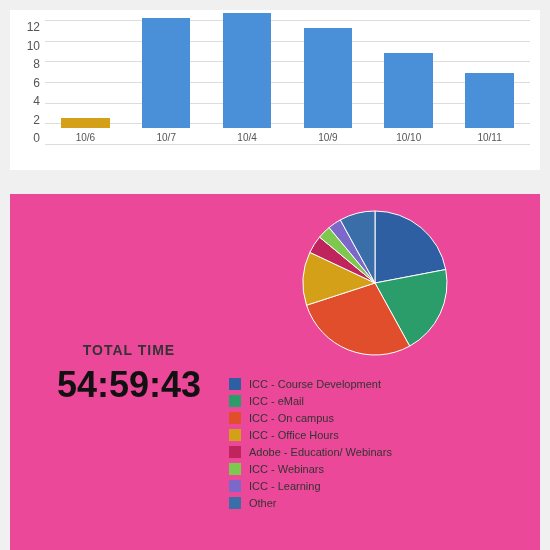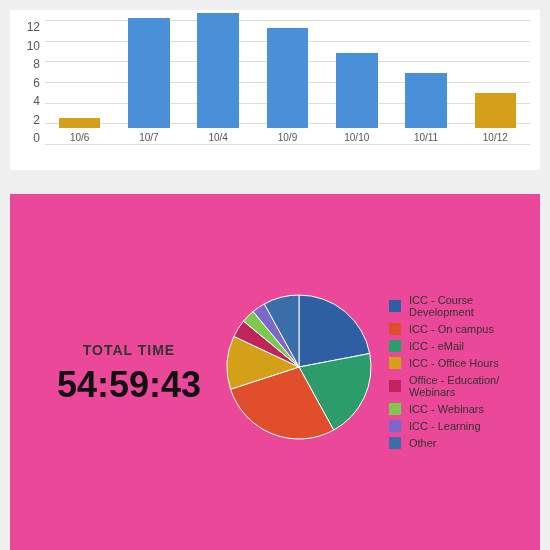--- a/index.html
+++ b/index.html
@@ -116,20 +116,21 @@
     }
     .total-time-value {
       font-size: 36px;
       font-weight: bold;
       color: #111;
     }
 
     .right-panel {
       flex: 1;
       display: flex;
+      flex-direction: column;
       align-items: center;
     }
 
     
     .pie-container {
       width: 160px;
       height: 160px;
       margin-bottom: 15px;
       position: relative;
     }
@@ -213,26 +214,20 @@
             <div class="bar-wrapper">
               <div class="bar" style="height: 75px;"></div>
             </div>
             <div class="x-label">10/10</div>
           </div>
           <div class="bar-group">
             <div class="bar-wrapper">
               <div class="bar" style="height: 55px;"></div>
             </div>
             <div class="x-label">10/11</div>
-          </div>
-          <div class="bar-group">
-            <div class="bar-wrapper">
-              <div class="bar yellow" style="height: 35px;"></div>
-            </div>
-            <div class="x-label">10/12</div>
           </div>
         </div>
     </div>
   </div>
 
   <div class="lower-section">
 
     <div class="left-panel">
       <div class="total-time-label">TOTAL TIME</div>
       <div class="total-time-value">54:59:43</div>
@@ -250,34 +245,34 @@
             <path d="M 80 80 L 34.105472738094306 24.523046520143204 A 72 72 0 0 1 45.31373546467645 16.90591903684185 Z" fill="#7b68c8" stroke="white" stroke-width="1"></path>
             <path d="M 80 80 L 45.31373546467645 16.90591903684185 A 72 72 0 0 1 79.99999999999999 8 Z" fill="#3a6ea8" stroke="white" stroke-width="1"></path>
           </svg>
       </div>
       <div class="legend" id="legend">
           <div class="legend-item">
             <div class="legend-color" style="background: rgb(46, 95, 163);"></div>
             <span class="legend-label">ICC - Course Development</span>
           </div>
           <div class="legend-item">
+            <div class="legend-color" style="background: rgb(42, 157, 106);"></div>
+            <span class="legend-label">ICC - eMail</span>
+          </div>
+          <div class="legend-item">
             <div class="legend-color" style="background: rgb(224, 78, 44);"></div>
             <span class="legend-label">ICC - On campus</span>
           </div>
           <div class="legend-item">
-            <div class="legend-color" style="background: rgb(42, 157, 106);"></div>
-            <span class="legend-label">ICC - eMail</span>
-          </div>
-          <div class="legend-item">
             <div class="legend-color" style="background: rgb(212, 160, 23);"></div>
             <span class="legend-label">ICC - Office Hours</span>
           </div>
           <div class="legend-item">
             <div class="legend-color" style="background: rgb(192, 36, 92);"></div>
-            <span class="legend-label">Office - Education/ Webinars</span>
+            <span class="legend-label">Adobe - Education/ Webinars</span>
           </div>
           <div class="legend-item">
             <div class="legend-color" style="background: rgb(126, 200, 80);"></div>
             <span class="legend-label">ICC - Webinars</span>
           </div>
           <div class="legend-item">
             <div class="legend-color" style="background: rgb(123, 104, 200);"></div>
             <span class="legend-label">ICC - Learning</span>
           </div>
           <div class="legend-item">

